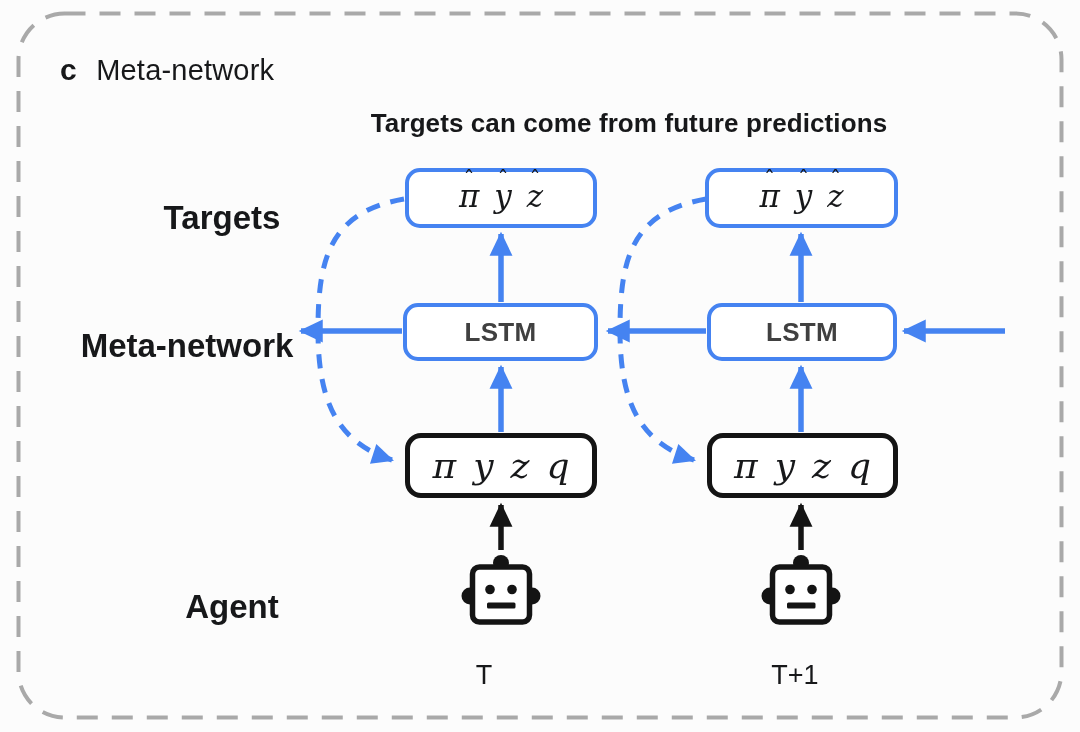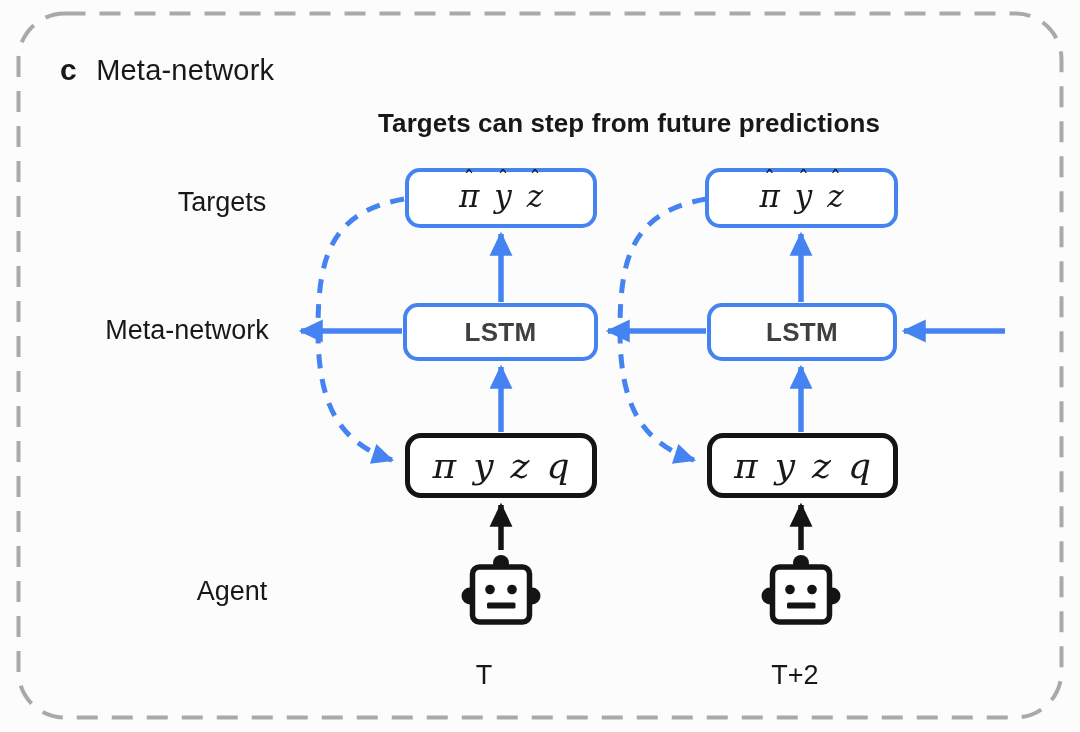--- a/index.html
+++ b/index.html
@@ -16,21 +16,21 @@
   .panel-tag   { font-size:30px; font-weight:700; letter-spacing:.5px; }
   .panel-title { font-size:29px; font-weight:500; letter-spacing:.2px; }
 
   .subtitle {
     position:absolute; left:629px; top:108px; transform:translateX(-50%);
     font-size:26px; font-weight:700; white-space:nowrap; letter-spacing:.1px;
   }
 
   .rowlab {
     position:absolute; transform:translate(-50%,-50%);
-    font-size:27px; font-weight:400; white-space:nowrap;
+    font-size:33px; font-weight:700; white-space:nowrap;margin-top:16px;
   }
   .timelab {
     position:absolute; transform:translate(-50%,-50%);
     font-size:27px; font-weight:500; white-space:nowrap;
   }
 
   
   .box { position:absolute; box-sizing:border-box; background:#ffffff; }
   .blue-box { border:4.5px solid #4583f1; border-radius:15px; }
   .black-box{ border:5px solid #141414;  border-radius:16px; }
@@ -106,21 +106,21 @@
       <circle cx="812" cy="589.5" r="4.8" fill="#141414"></circle>
       <rect x="787" y="602.5" width="28.5" height="6" rx="1.5" fill="#141414"></rect>
     </g>
   </svg>
 
   <div class="panel-head">
     <span class="panel-tag">c</span>
     <span class="panel-title">Meta-network</span>
   </div>
 
-  <div class="subtitle">Targets can step from future predictions</div>
+  <div class="subtitle">Targets can come from future predictions</div>
 
   <div class="rowlab" style="left:222px; top:202px;">Targets</div>
   <div class="rowlab" style="left:187px; top:330px;">Meta-network</div>
   <div class="rowlab" style="left:232px; top:591px;">Agent</div>
 
   <div class="box blue-box" style="left:405px; top:168px; width:192px; height:60px;">
     <div class="tg-row math">
       <span class="hsym">
           <span class="hat">ˆ</span>
           <span class="base">π</span>
@@ -169,15 +169,15 @@
   <div class="box black-box" style="left:707px; top:433px; width:191px; height:65px;">
     <div class="pred-row math">
       <span class="sym">π</span>
       <span class="sym">y</span>
       <span class="sym">z</span>
       <span class="sym">q</span>
     </div>
   </div>
 
   <div class="timelab" style="left:484px; top:675px;">T</div>
-  <div class="timelab" style="left:795px; top:675px;">T+2</div>
+  <div class="timelab" style="left:795px; top:675px;">T+1</div>
 
 </div>
 
 </body></html>

